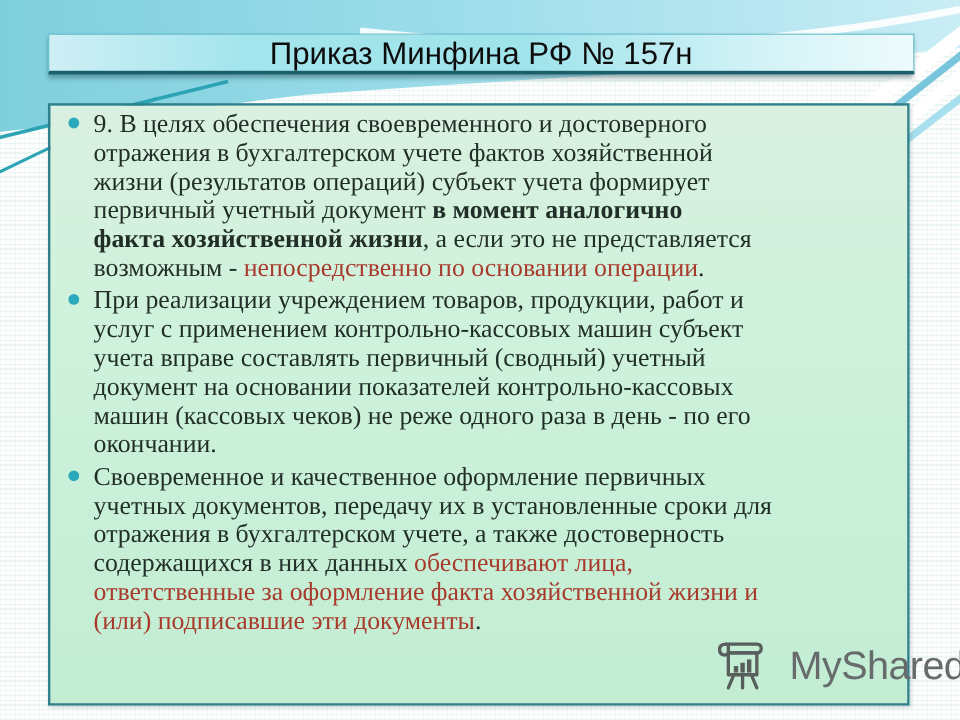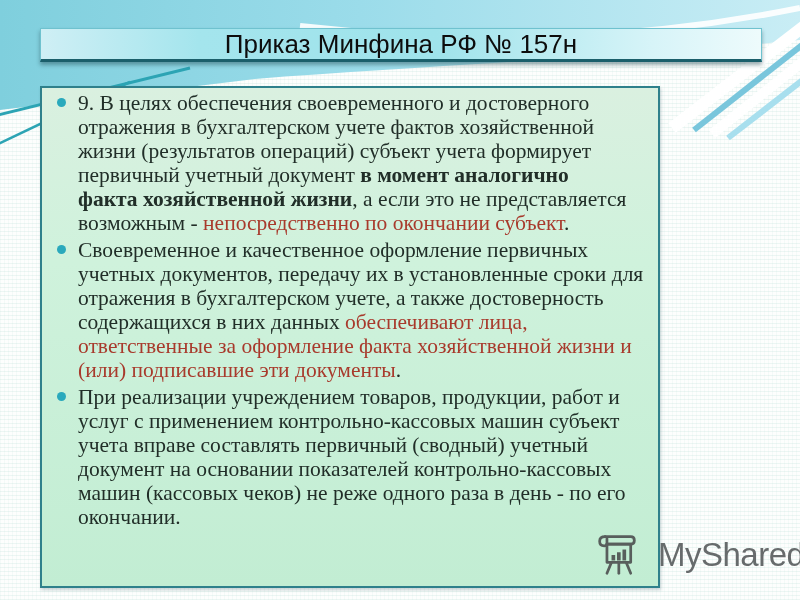--- a/index.html
+++ b/index.html
@@ -18,21 +18,21 @@
     background:linear-gradient(90deg,#cfeff5 0%,#a4e5ed 22%,#9fe3eb 55%,#d7f4f8 85%,#eefbfc 100%);
     border:1px solid #6fc2cf;border-bottom:3px solid #1b5f6b;
     box-shadow:0 3px 4px rgba(30,70,80,.45);
     display:flex;align-items:center;justify-content:center;
   }
   .title-text{
     font-family:"Liberation Sans","DejaVu Sans",sans-serif;
     font-size:26px;line-height:30px;color:#0d0d0d;white-space:nowrap;
   }
   .content-box{
-    position:absolute;left:40px;top:86px;width:620px;height:502px;z-index:1;
+    position:absolute;left:40px;top:86px;width:718px;height:502px;z-index:1;
     box-sizing:border-box;
     background:linear-gradient(180deg,#daf0e0 0%,#cff2dc 35%,#c2edd3 100%);
     border:2px solid #2f808b;
     box-shadow:1px 2px 3px rgba(40,80,90,.25);
   }
   .bullet-list{list-style:none;margin:0;padding:3px 6px 0 6px;}
   .bullet-item{
     position:relative;padding-left:30px;margin:0 0 3px 0;
     font-size:21.5px;line-height:24px;color:#212e28;
   }
@@ -82,40 +82,40 @@
 
   <div class="content-box">
     <ul class="bullet-list">
         <li class="bullet-item">
           <span class="bullet-dot"></span>
           <span class="bullet-text"><span class="seg-normal">9. В целях обеспечения своевременного и достоверного
 отражения в бухгалтерском учете фактов хозяйственной
 жизни (результатов операций) субъект учета формирует
 первичный учетный документ </span><span class="seg-bold">в момент аналогично
 факта хозяйственной жизни</span><span class="seg-normal">, а если это не представляется
-возможным - </span><span class="seg-red">непосредственно по окончании субъект</span><span class="seg-normal">.
+возможным - </span><span class="seg-red">непосредственно по основании операции</span><span class="seg-normal">.
 </span></span>
+        </li>
+        <li class="bullet-item">
+          <span class="bullet-dot"></span>
+          <span class="bullet-text"><span class="seg-normal">При реализации учреждением товаров, продукции, работ и
+услуг с применением контрольно-кассовых машин субъект
+учета вправе составлять первичный (сводный) учетный
+документ на основании показателей контрольно-кассовых
+машин (кассовых чеков) не реже одного раза в день - по его
+окончании.</span></span>
         </li>
         <li class="bullet-item">
           <span class="bullet-dot"></span>
           <span class="bullet-text"><span class="seg-normal">Своевременное и качественное оформление первичных
 учетных документов, передачу их в установленные сроки для
 отражения в бухгалтерском учете, а также достоверность
 содержащихся в них данных </span><span class="seg-red">обеспечивают лица,
 ответственные за оформление факта хозяйственной жизни и
 (или) подписавшие эти документы</span><span class="seg-normal">.</span></span>
-        </li>
-        <li class="bullet-item">
-          <span class="bullet-dot"></span>
-          <span class="bullet-text"><span class="seg-normal">При реализации учреждением товаров, продукции, работ и
-услуг с применением контрольно-кассовых машин субъект
-учета вправе составлять первичный (сводный) учетный
-документ на основании показателей контрольно-кассовых
-машин (кассовых чеков) не реже одного раза в день - по его
-окончании.</span></span>
         </li>
       </ul>
   </div>
 
   <div class="watermark">
     <svg width="42" height="46" viewBox="0 0 46 48">
       <g stroke="#585e5c" stroke-width="3" fill="none" stroke-linecap="round" stroke-linejoin="round">
         <path d="M10,4 H38 Q42,4 42,8 Q42,12 38,12 H12"></path>
         <path d="M10,4 Q4,4 4,9 Q4,14 9,14 Q12,14 12,11 V6"></path>
         <rect x="12" y="12" width="26" height="20"></rect>

